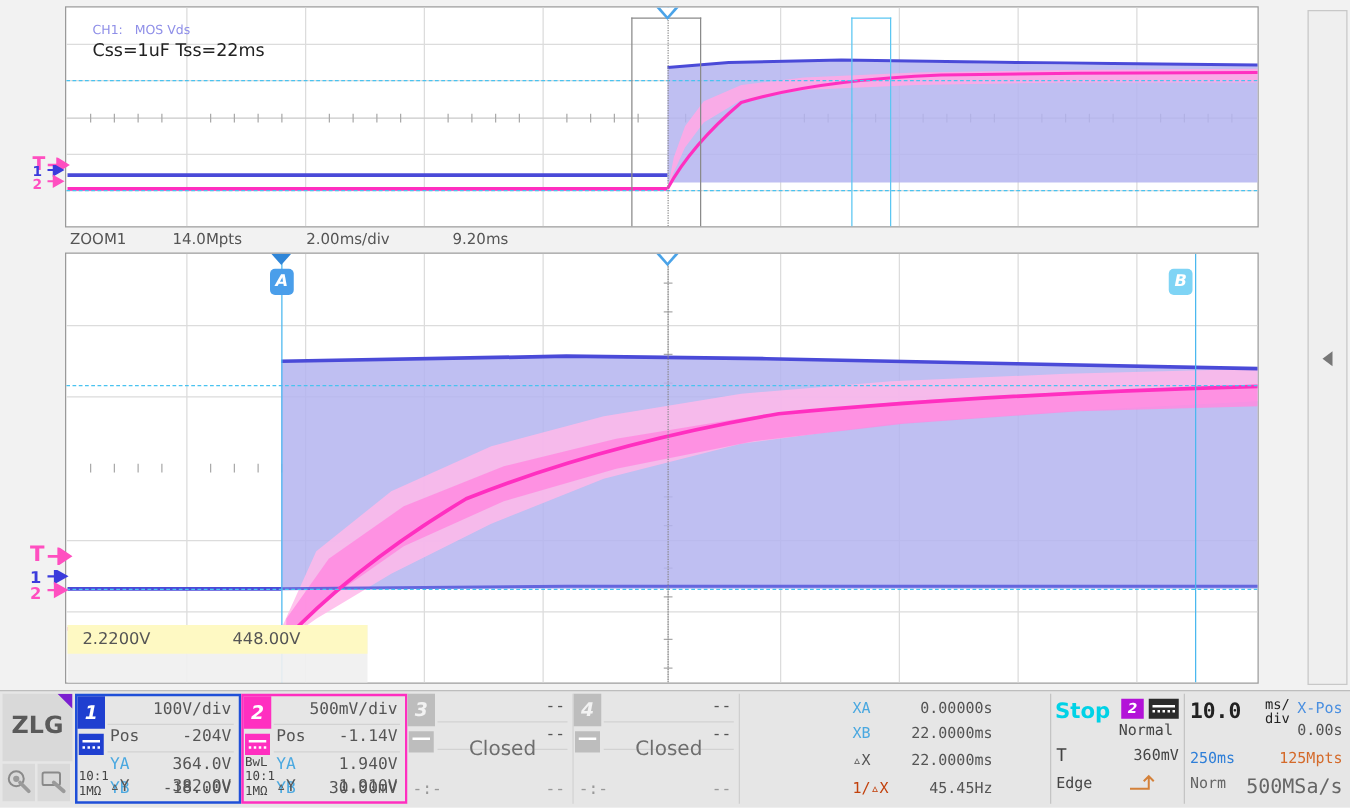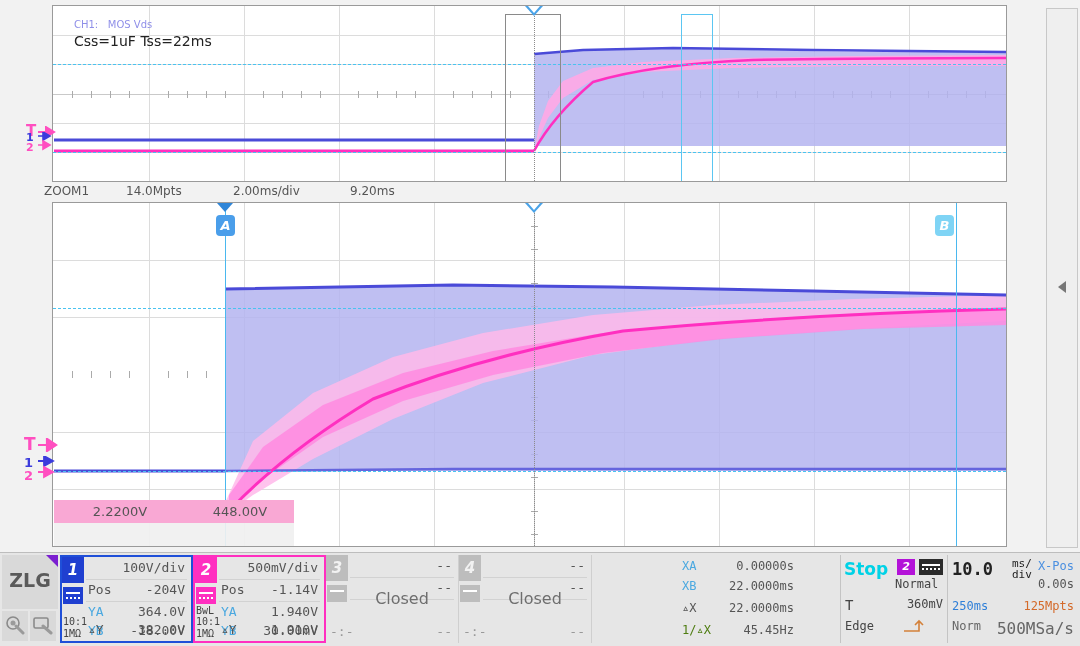--- a/index.html
+++ b/index.html
@@ -92,21 +92,21 @@
   .zbracket.dark { border-color:#8a8a8a; }
 
   
   #legend { position:absolute; left:74px; top:18px; line-height:1.42; }
   #legend .ch1 { color:#8f8fe8; font-size:10px; }
   #legend .ch2 { color:#ff6fd0; font-size:15px; }
   #legend .note { color:#222; font-size:14px; }
 
   
   #zoominfo {
-    position:absolute; left:40px; top:183px; width:955px; height:18px;
+    position:absolute; left:52px; top:183px; width:955px; height:18px;
     color:#555; font-size:12px; white-space:pre;
   }
   #zoominfo span { position:absolute; top:1px; }
 
   
   .edge-marker { position:absolute; font:bold 15px "DejaVu Sans", sans-serif; }
   .t-mark { color:#ff4fc0; }
   .num1 { color:#3b3bdc; }
   .num2 { color:#ff4fc0; }
 
@@ -114,21 +114,21 @@
   #measbox {
     position:absolute; left:54px; top:500px; width:240px; height:46px;
     background:rgba(240,240,240,.92);
     font-size:13px;
   }
   #measbox .row { display:flex; height:23px; align-items:center; }
   #measbox .c { width:50%; padding-left:12px; }
   #measbox .hdr1 { color:#ff6fd0; }
   #measbox .hdr2 { color:#6f9fe8; }
   #measbox .val { color:#555; }
-  #measbox .r2 { background:#f9a8d4;text-align:center; }
+  #measbox .r2 { background:#fef9c3; }
 
   
   #statusbar {
     position:absolute; left:0; top:552px; width:1080px; height:94px;
     background:#e6e6e6; border-top:1px solid #bdbdbd;
     font-family:"DejaVu Sans Mono", monospace;
   }
 
   
   #logo-block { position:absolute; left:2px; top:2px; width:56px; height:88px; }
@@ -592,21 +592,21 @@
     </div>
     <div class="ln" style="top:22px">
       <span class="lbl">XB</span>
       <span class="val">22.0000ms</span>
     </div>
     <div class="ln" style="top:44px">
       <span class="lbl" style="color:#555">▵X</span>
       <span class="val">22.0000ms</span>
     </div>
     <div class="ln" style="top:66px">
-      <span class="lbl" style="color:#4d7c0f">1/▵X</span>
+      <span class="lbl" style="color:#c2410c">1/▵X</span>
       <span class="val">45.45Hz</span>
     </div>
   </div>
 
   <div id="trig-block">
     <div id="stop-text">Stop</div>
     <div id="trig-src-badge">2</div>
     <div id="trig-coup-badge">
         <i></i>
         <u></u>

